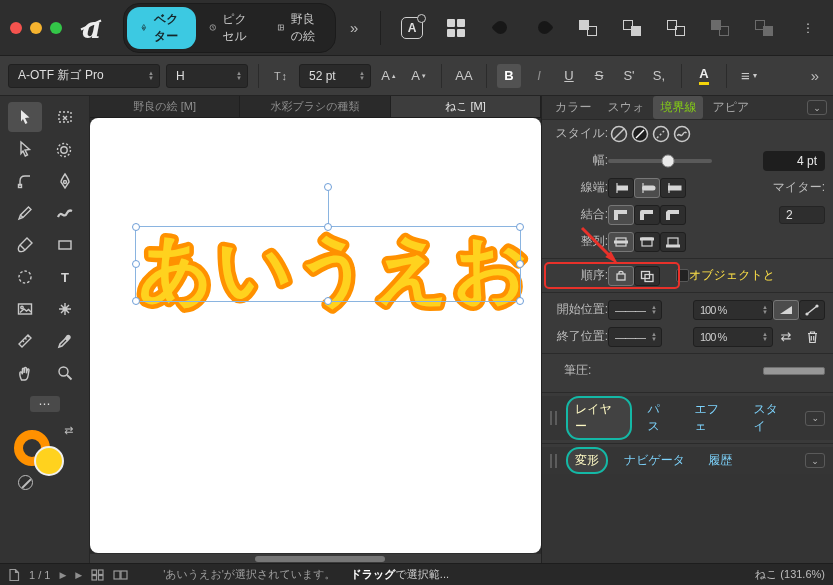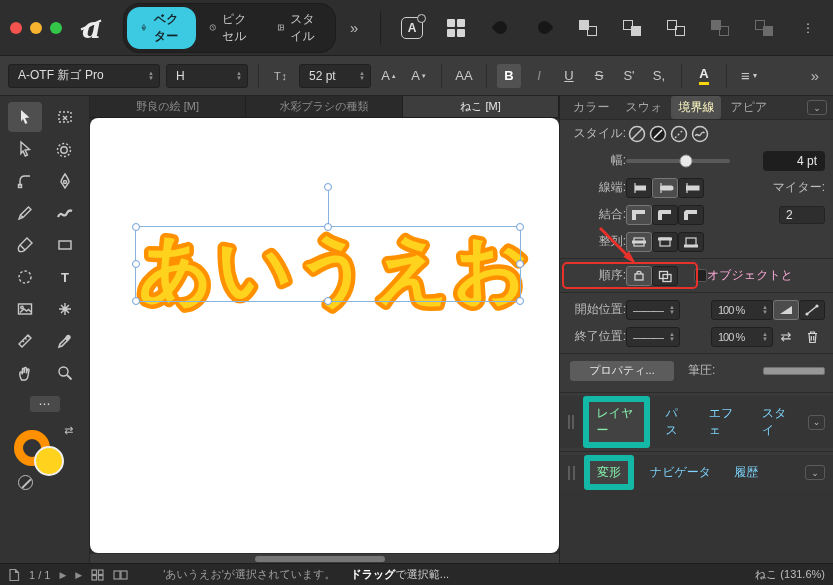--- a/index.html
+++ b/index.html
@@ -81,21 +81,21 @@
 .sel{position:absolute;left:45px;top:108px;width:386px;height:76px;border:1px solid #8ab4e0;}
 .hdl{position:absolute;width:8px;height:8px;border-radius:50%;background:#fff;border:1.3px solid #6f9fd8;}
 .stem{position:absolute;left:50%;top:-36px;width:1px;height:36px;background:#8ab4e0;}
 .hscroll{flex:0 0 10px;background:#3b3b3b;border-top:1px solid #2d2d2d;position:relative;}
 .thumb{position:absolute;left:165px;top:2px;width:130px;height:6px;background:#777;border-radius:3px;}
 
 
 .rpanel{flex:0 0 268px;background:#3a3a3a;border-left:1px solid #222;display:flex;flex-direction:column;position:relative;}
 .rtabs{flex:0 0 24px;display:flex;align-items:center;gap:2px;padding:0 6px;background:#333;border-bottom:1px solid #292929;}
 .rtab{padding:3px 7px;color:#a8a8a8;border-radius:3px;font-size:12px;}
-.rtab.active{background:#4f4f4f;color:#fef9c3;}
+.rtab.active{background:#4f4f4f;color:#84cc16;}
 .menu-box{margin-left:auto;width:20px;height:15px;border:1px solid #5a5a5a;border-radius:3px;
   display:flex;align-items:center;justify-content:center;color:#bbb;font-size:9px;line-height:0;}
 .prow{display:flex;align-items:center;padding:3px 8px;min-height:27px;position:relative;}
 .plabel{flex:0 0 58px;text-align:right;color:#bdbdbd;font-size:12px;}
 .sicon{width:21px;height:21px;display:flex;align-items:center;justify-content:center;border-radius:50%;}
 .sicon svg{stroke:#c9c9c9;fill:none;stroke-width:1.5;}
 .slider{width:104px;height:4px;background:#5a5a5a;border-radius:2px;position:relative;}
 .sfill{width:58%;height:100%;background:#1a7fe8;border-radius:2px;}
 .knob{position:absolute;left:58%;top:50%;transform:translate(-50%,-50%);width:13px;height:13px;border-radius:50%;background:#eaeaea;border:1px solid #909090;}
 .vfield{margin-left:auto;width:62px;height:20px;background:#1e1e1e;border-radius:4px;
@@ -103,33 +103,33 @@
 .pbtn{width:26px;height:20px;background:#2e2e2e;border:1px solid #1f1f1f;border-radius:3px;
   display:flex;align-items:center;justify-content:center;color:#d5d5d5;}
 .pbtn svg{stroke:#d5d5d5;fill:none;}
 .pbtn.on{background:#4c4c4c;border-color:#777;}
 .mlabel{margin-left:auto;color:#bdbdbd;}
 .mval{margin-left:auto;width:46px;height:18px;background:#2e2e2e;border:1px solid #242424;border-radius:3px;
   display:flex;align-items:center;padding:0 6px;color:#e3e3e3;}
 .ann-rect{position:absolute;left:2px;top:0;width:136px;height:27px;border:2px solid #e8312a;border-radius:5px;pointer-events:none;z-index:5;}
 .ann-arrow{position:absolute;left:36px;top:-36px;width:50px;height:44px;overflow:visible;pointer-events:none;z-index:6;}
 .chk{width:13px;height:13px;background:#222;border:1px solid #575757;border-radius:2px;margin-left:16px;}
-.chklabel{color:#f9a8d4;}
+.chklabel{color:#fde047;}
 .combo-sm{width:54px;height:20px;background:#2e2e2e;border:1px solid #1f1f1f;border-radius:3px;
   display:flex;align-items:center;padding:0 4px 0 6px;color:#cfcfcf;gap:3px;}
 .combo-sm .val{flex:1;letter-spacing:-1px;font-size:11px;}
-.combo-sm.pc{width:62px;margin-left:31px;}
+.combo-sm.pc{width:80px;margin-left:31px;}
 .props-btn{width:104px;height:20px;background:#5c5c5c;border-radius:3px;color:#e8e8e8;
   display:flex;align-items:center;justify-content:center;font-size:11px;margin-left:2px;}
 .pressure-bar{margin-left:auto;width:62px;height:8px;background:#979797;border-radius:2px;border:1px solid #6f6f6f;}
 .pdiv{height:1px;background:#2a2a2a;margin:3px 0;}
 .ptabs{flex:0 0 27px;display:flex;align-items:center;gap:9px;padding:0 8px;background:#353535;}
 .grip{width:7px;height:14px;border-left:2px solid #5c5c5c;border-right:2px solid #5c5c5c;}
 .ptab{color:#7dd3fc;padding:3px 7px;font-size:12px;}
-.ptab.active{border:6px solid #14b8a6;border-radius:3px;background:#424242;color:#86efac;}
+.ptab.active{border:2px solid #14b8a6;border-radius:13px;background:#424242;color:#fef9c3;}
 .pfill{flex:1;background:#343434;}
 
 
 .statusbar{flex:0 0 22px;background:#282828;border-top:1px solid #1d1d1d;
   display:flex;align-items:center;padding:0 8px;gap:9px;font-size:11px;color:#a8a8a8;}
 .sb-ic{display:flex;align-items:center;justify-content:center;color:#9a9a9a;}
 .sb-ic svg{stroke:#9a9a9a;fill:none;stroke-width:1.2;}
 .play{font-size:9px;color:#8f8f8f;}
 .sb-msg{margin-left:26px;color:#9f9f9f;}
 .sb-hint{margin-left:6px;color:#cfcfcf;}
@@ -161,21 +161,21 @@
             <circle cx="9" cy="9" r="6.5" stroke="#c9c9c9" fill="none" stroke-width="1.5"></circle>
             <path d="M9 5 V9 L12 11" stroke="#c9c9c9" fill="none" stroke-width="1.5"></path>
           </svg>
         <span>ピクセル</span>
       </div>
       <div class="persona">
         <svg width="13" height="13" viewBox="0 0 18 18">
             <rect x="3" y="3" width="12" height="12" stroke="#c9c9c9" fill="none" stroke-width="1.5"></rect>
             <path d="M8 3 V15 M8 9 H15" stroke="#c9c9c9" stroke-width="1.5"></path>
           </svg>
-        <span>スタイル</span>
+        <span>野良の絵</span>
       </div>
     </div>
     <span class="tb-chev">»</span>
     <div class="vsep-tall"></div>
 
     <div class="tb-icons">
       <div class="tb-icon">
           <span class="abox">A</span>
         </div>
       <div class="tb-icon">
@@ -631,21 +631,20 @@
         <span class="pbtn" style="background:none;border:none;">
             <svg width="13" height="14" viewBox="0 0 13 14">
               <path d="M2 3.5 H11 M4.5 3.5 V2 H8.5 V3.5 M3 3.5 L3.8 12.5 H9.2 L10 3.5 M5.3 6 V10.5 M7.7 6 V10.5" stroke-width="1.2"></path>
             </svg>
           </span>
       </div>
 
       <div class="pdiv"></div>
 
       <div class="prow">
-        <span class="props-btn">プロパティ...</span>
         <span style="margin-left:14px;color:#bdbdbd;">筆圧:</span>
         <span class="pressure-bar"></span>
       </div>
 
       <div class="pdiv" style="margin-top:8px;"></div>
 
       <div class="ptabs">
         <span class="grip"></span>
         <span class="ptab active">レイヤー</span>
         <span class="ptab">パス</span>

